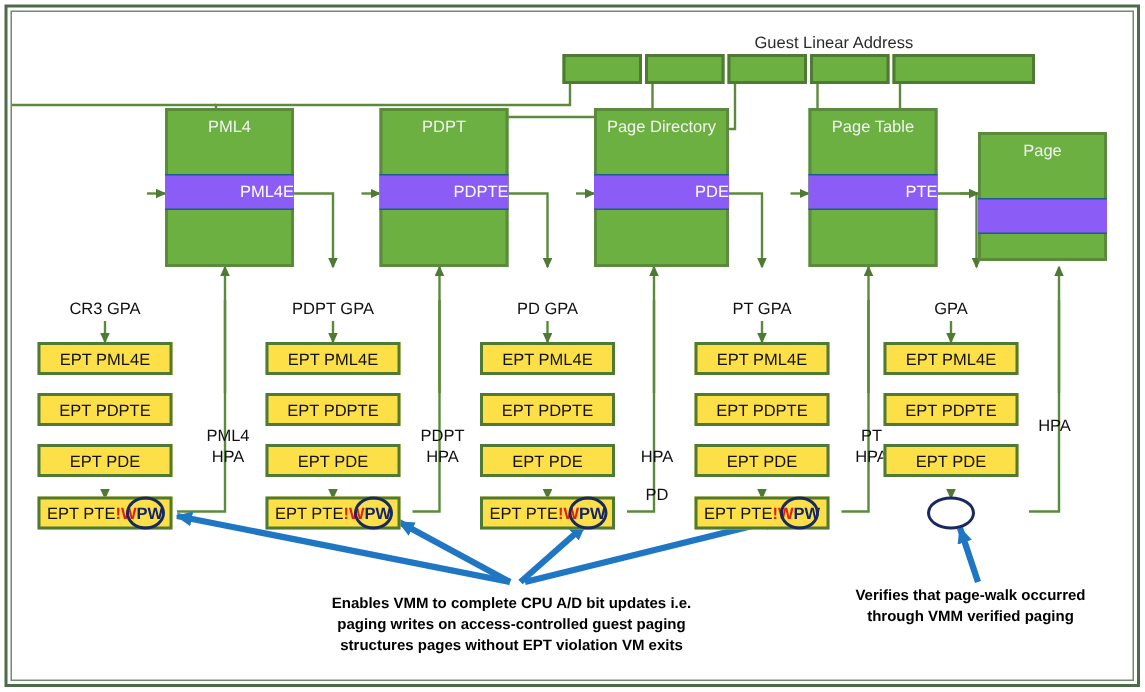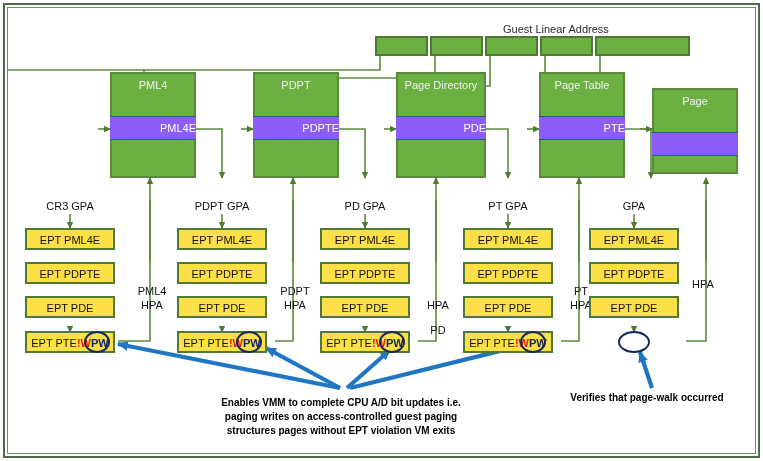--- a/index.html
+++ b/index.html
@@ -207,14 +207,15 @@
   <div class="cap-c" style="left:678px;top:292px;width:50px;"></div>
 
   <div class="note" style="left:168px;top:396px;width:346px;">
     <div>Enables VMM to complete CPU A/D bit updates i.e.</div>
     <div>paging writes on access-controlled guest paging</div>
     <div>structures pages without EPT violation VM exits</div>
   </div>
 
   <div class="note" style="left:536px;top:391px;width:222px;">
     <div>Verifies that page-walk occurred</div>
+    <div>through VMM verified paging</div>
   </div>
 </div>
 
 </body></html>

